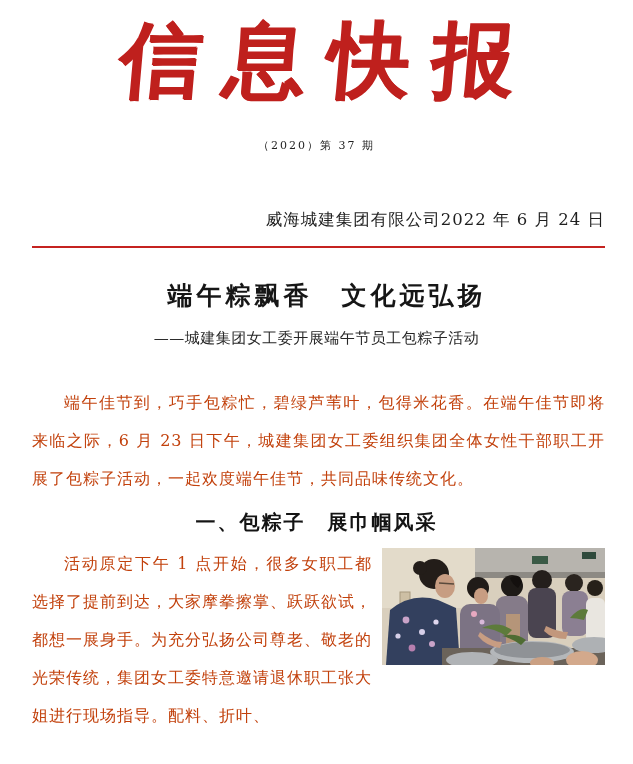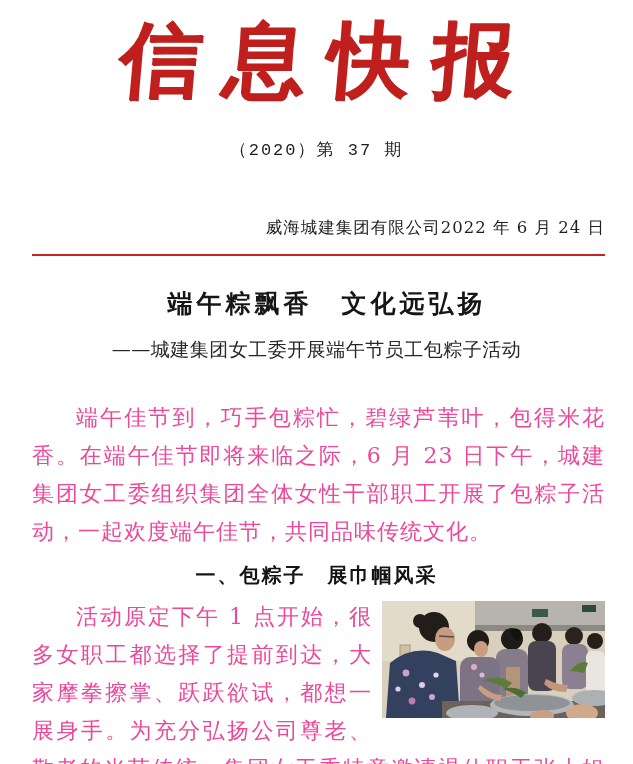--- a/index.html
+++ b/index.html
@@ -22,24 +22,23 @@
     letter-spacing: 22px;
     margin-left: 22px; 
     color: #bf201d;
     transform: skewX(-5deg);
     text-shadow: 1px 1px 0 #bf201d;
     white-space: nowrap;
   }
   .issue-line {
     margin-top: 26px;
     text-align: center;
-    font-size: 17px;
+    font-size: 11px;
     letter-spacing: 2px;
     color: #1f1f1f;
-    font-family: Liberation Mono, monospace;
   }
 
   
   .org-row {
     margin: 56px 28px 0 32px;
     display: flex;
     justify-content: flex-end;
     align-items: baseline;
     font-size: 16.5px;
     color: #1f1f1f;
@@ -59,33 +58,33 @@
     text-align: center;
     font-size: 25px;
     font-weight: bold;
     letter-spacing: 4px;
     color: #161616;
     padding-left: 21px;
   }
   .article-subtitle {
     margin-top: 17px;
     text-align: center;
-    font-size: 19px;
+    font-size: 15px;
     letter-spacing: 0.5px;
     color: #262626;
   }
 
   
   .para {
     margin: 0 28px 0 32px;
-    font-size: 22px;
+    font-size: 16px;
     line-height: 38px;
     letter-spacing: 1px;
     text-align: justify;
-    color: #ec4899;
+    color: #c2410c;
   }
   .para .ptext { text-indent: 2em; display: block; }
   .para1 { margin-top: 36px; }
 
   .section-heading {
     margin-top: 11px;
     text-align: center;
     font-size: 20px;
     font-weight: bold;
     letter-spacing: 2px;

